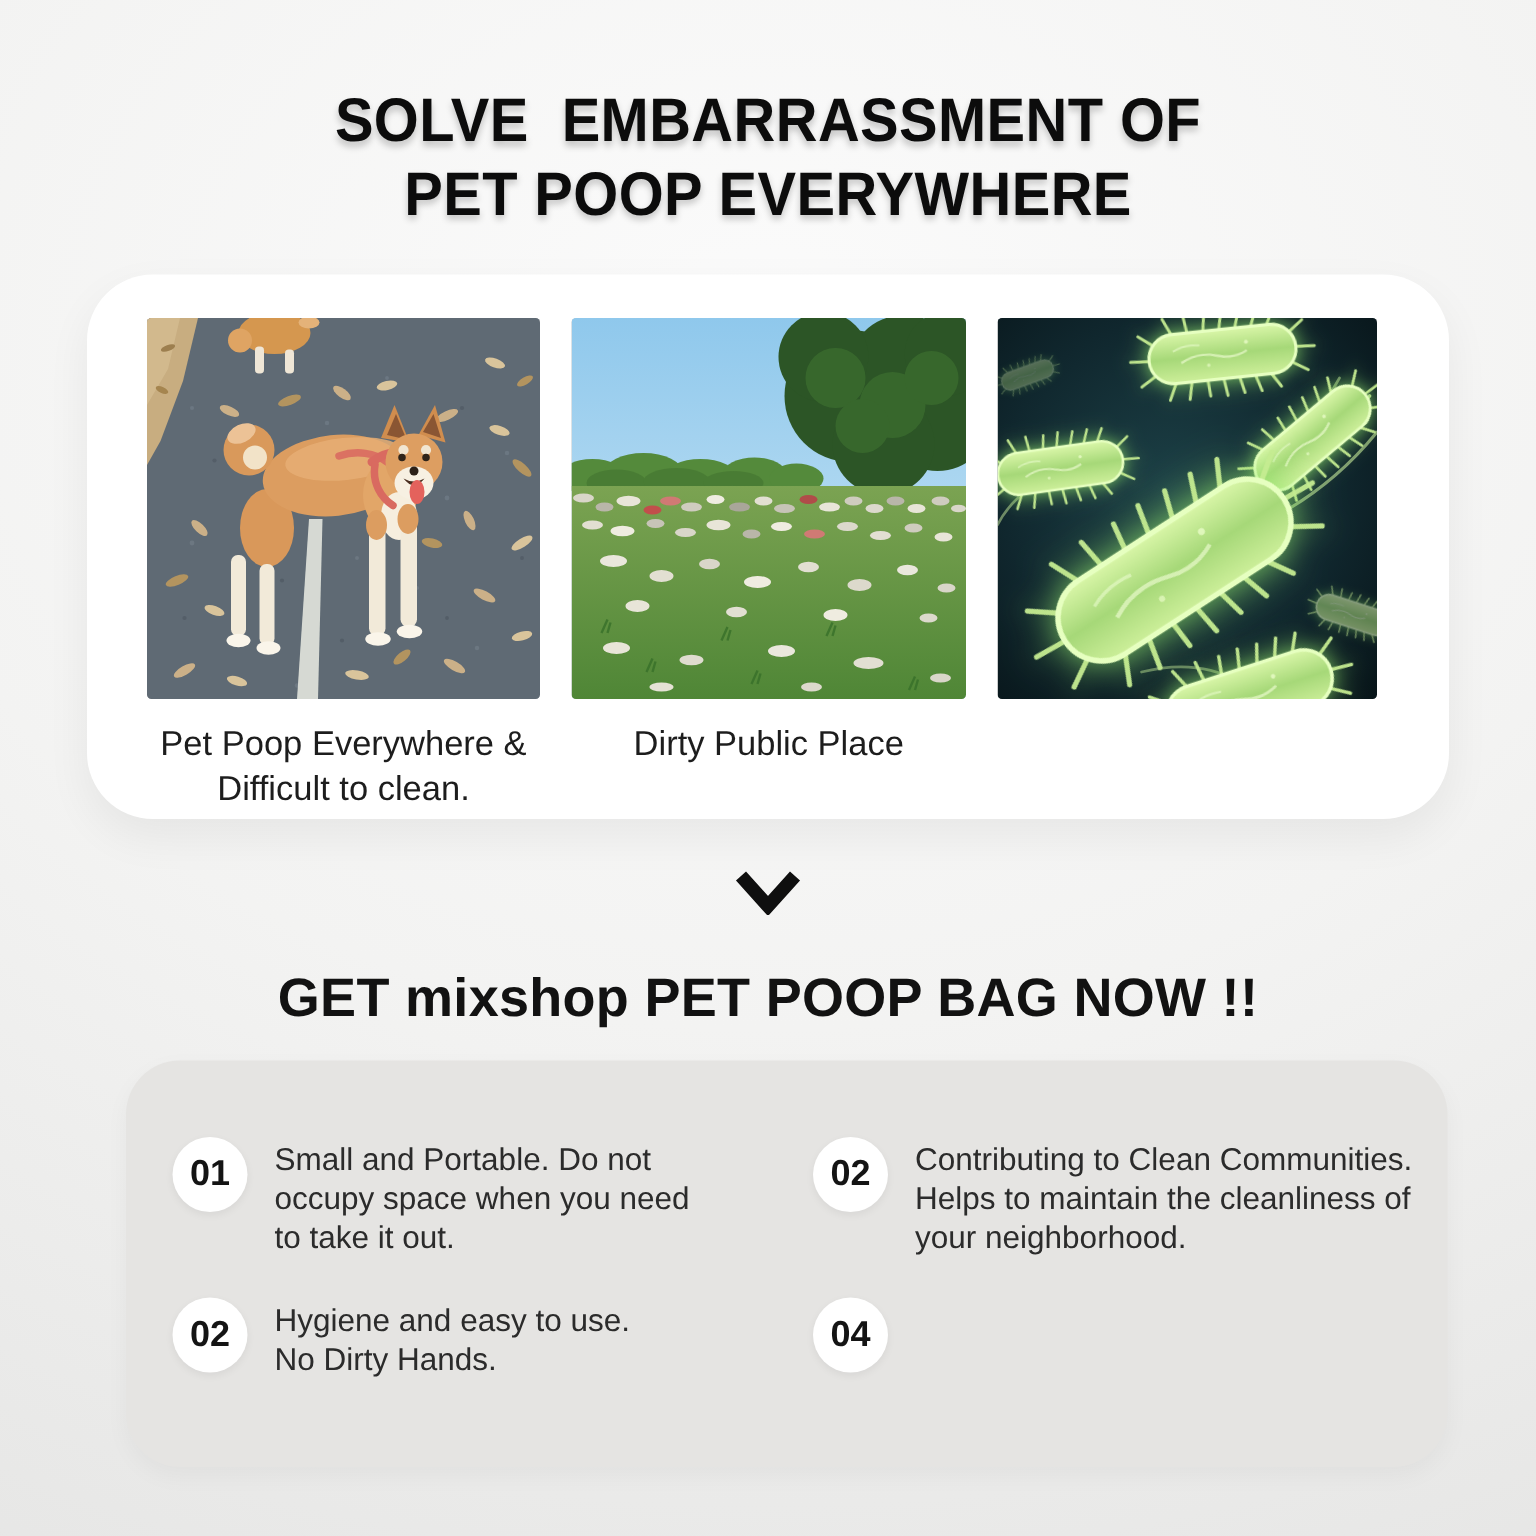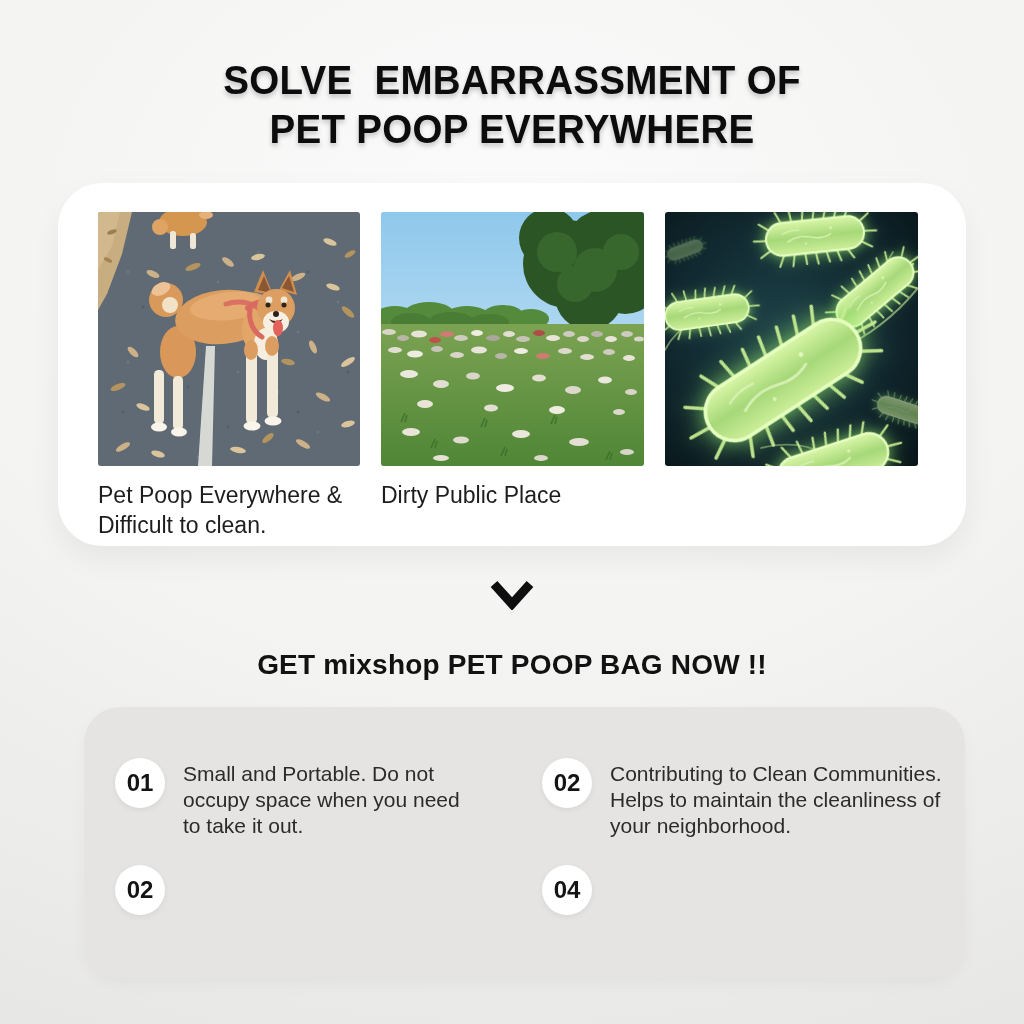--- a/index.html
+++ b/index.html
@@ -25,28 +25,28 @@
     background:#ffffff;border-radius:44px;
     box-shadow:0 12px 30px rgba(0,0,0,.06);
     display:flex;gap:21px;padding:29px 0 0 40px;box-sizing:border-box;
   }
   figure{margin:0;}
   .pcol{display:flex;flex-direction:column;}
   .pcol1{width:262px}.pcol2{width:263px}.pcol3{width:253px}
   .photo{height:254px;width:100%;border-radius:3px;overflow:hidden;background:#ccc;}
   .photo svg{display:block;width:100%;height:100%;}
   .caption{
-    margin:14px 0 0;font-size:23px;line-height:30px;text-align:left;
+    margin:14px 0 0;font-size:23px;line-height:30px;text-align:center;
     white-space:pre-line;color:#1d1d1d;
   }
   .caption--left{text-align:left;padding-left:12px;}
   .chevron{position:absolute;top:580px;left:50%;transform:translateX(-50%);line-height:0;}
   .cta{
     position:absolute;top:650px;left:0;width:100%;margin:0;text-align:center;
-    font-size:28px;line-height:30px;font-weight:700;letter-spacing:.2px;color:#121212;
+    font-size:36px;line-height:30px;font-weight:700;letter-spacing:.2px;color:#121212;
   }
   .benefits-card{
     position:absolute;left:84px;top:707px;width:881px;height:271px;
     background:#e5e4e2;border-radius:36px;box-sizing:border-box;
     box-shadow:0 6px 16px rgba(0,0,0,.04);
     padding:51px 0 0 31px;
     display:grid;grid-template-columns:427px auto;row-gap:26px;align-content:start;
   }
   .bitem{display:flex;align-items:flex-start;}
   .bnum{
@@ -373,20 +373,22 @@
 
     <div class="bitem">
       <div class="bnum">02</div>
       <p class="btext">Contributing to Clean Communities.
 Helps to maintain the cleanliness of
 your neighborhood.</p>
     </div>
 
     <div class="bitem">
       <div class="bnum">02</div>
+      <p class="btext">Hygiene and easy to use.
+No Dirty Hands.</p>
     </div>
 
     <div class="bitem">
       <div class="bnum">04</div>
     </div>
 
   </section>
 
 </div>
 

